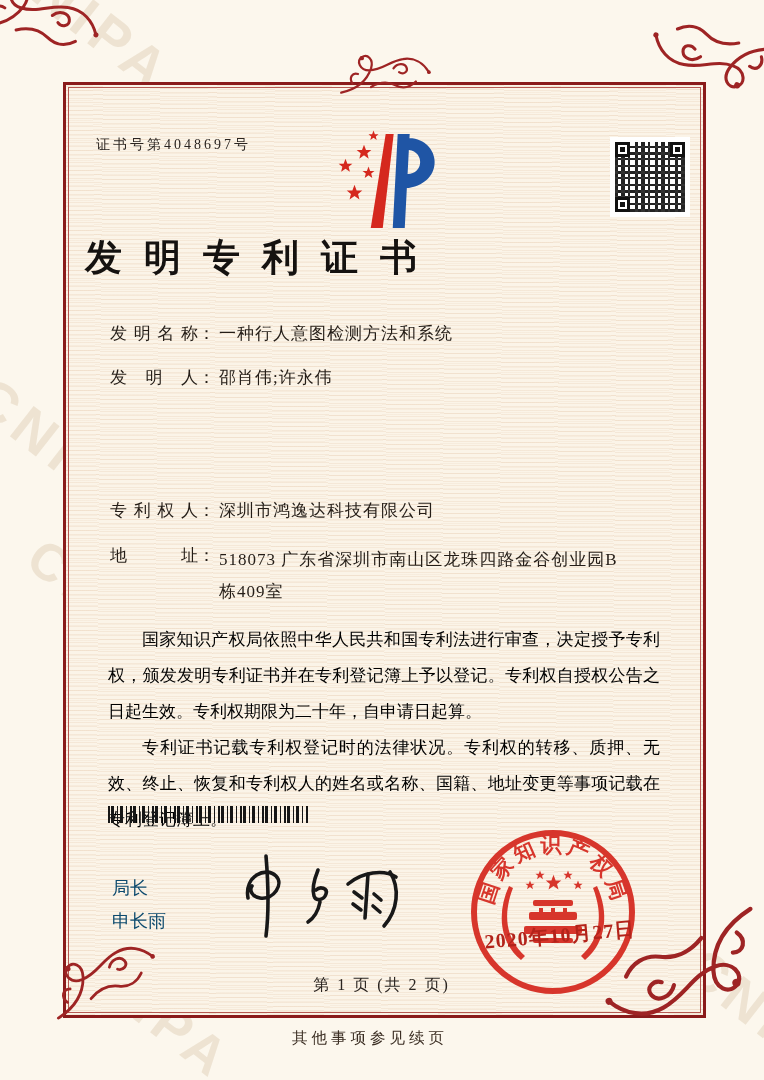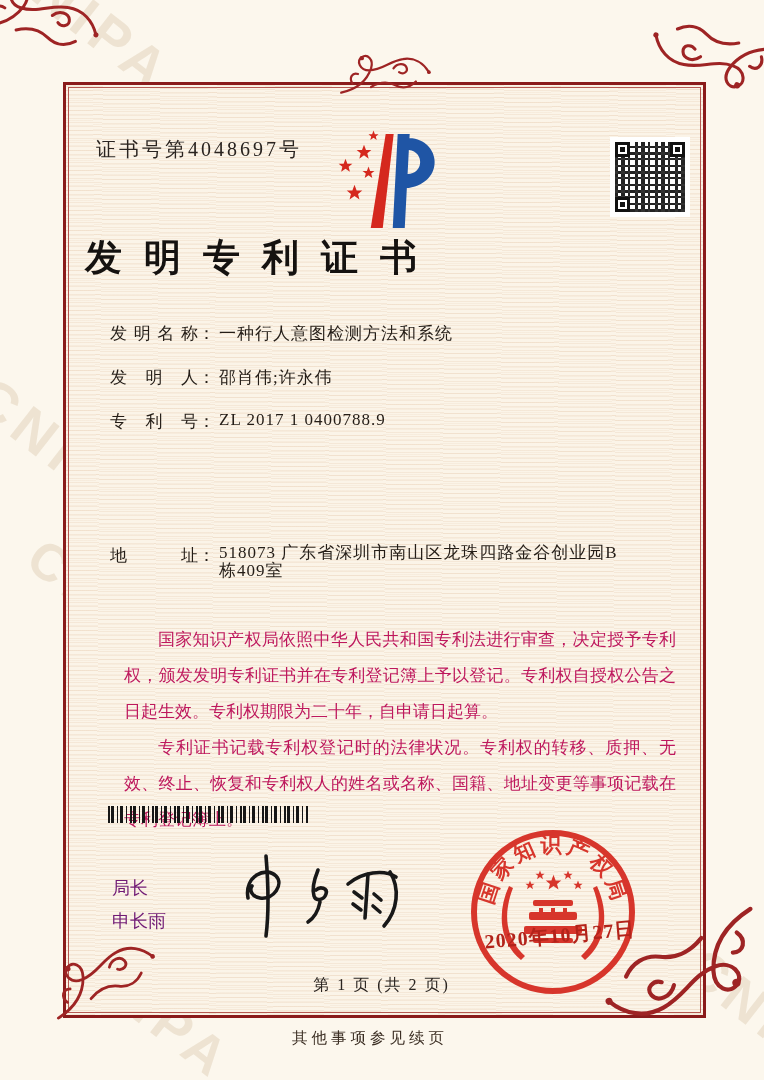--- a/index.html
+++ b/index.html
@@ -12,43 +12,43 @@
       transform:rotate(38deg);user-select:none;white-space:nowrap;}
 
   
   #frame{position:absolute;left:63px;top:82px;width:637px;height:930px;
          border:3px solid #8a1b1b;background:
            repeating-linear-gradient(1deg, rgba(213,167,126,0.16) 0 1px, rgba(0,0,0,0) 1px 4px),
            repeating-linear-gradient(-1deg, rgba(213,167,126,0.10) 0 1px, rgba(0,0,0,0) 1px 5px),
            #fbf4e8;}
   #frame::after{content:'';position:absolute;inset:2px;border:1px solid #b65a52;pointer-events:none;}
 
-  .certno{position:absolute;left:96px;top:136px;font-size:20px;letter-spacing:3px;color:#2a2420;}
+  .certno{position:absolute;left:96px;top:136px;font-size:14px;letter-spacing:3px;color:#2a2420;}
 
   .title{position:absolute;left:63px;top:233px;width:637px;
          font-size:37px;font-weight:bold;letter-spacing:22px;text-indent:22px;color:#151210;}
 
   
   .frow{position:absolute;left:110px;font-size:17px;color:#241d17;}
   .flabel{display:inline-block;width:88px;text-align:justify;text-align-last:justify;vertical-align:top;}
   .colon{vertical-align:top;}
   .fvalue{display:inline-block;vertical-align:top;margin-left:4px;letter-spacing:1px;}
-  .fvalue.wrap{width:402px;line-height:18px;}
+  .fvalue.wrap{width:402px;line-height:32px;}
   .frow2{position:absolute;font-size:17px;color:#241d17;}
 
   .bodytext{position:absolute;left:108px;top:622px;width:552px;font-size:17px;
-            line-height:36px;text-align:justify;color:#be185d;margin-left:16px;}
+            line-height:36px;text-align:justify;color:#000000;}
   .bodytext p{margin:0;text-indent:2em;}
 
   .barcode{position:absolute;left:108px;top:806px;width:200px;height:17px;background:
     repeating-linear-gradient(90deg,#161616 0 2px,rgba(0,0,0,0) 2px 3px,#161616 3px 6px,
       rgba(0,0,0,0) 6px 9px,#161616 9px 10px,rgba(0,0,0,0) 10px 12px,#161616 12px 15px,
       rgba(0,0,0,0) 15px 18px,#161616 18px 19px,rgba(0,0,0,0) 19px 22px);}
 
-  .signer{position:absolute;left:112px;top:872px;font-size:18px;color:#701a75;line-height:33px;}
+  .signer{position:absolute;left:112px;top:872px;font-size:18px;color:#0c4a6e;line-height:33px;}
 
   .sig-svg{position:absolute;left:222px;top:846px;}
 
   
   .qr{position:absolute;left:610px;top:137px;width:80px;height:80px;background:#fff;}
   .qr-noise{position:absolute;inset:5px;opacity:.92;background:
       repeating-linear-gradient(0deg,#111 0 3px,rgba(0,0,0,0) 3px 7px,#111 7px 9px,rgba(0,0,0,0) 9px 14px,#111 14px 16px,rgba(0,0,0,0) 16px 19px),
       repeating-linear-gradient(90deg,#111 0 3px,rgba(0,0,0,0) 3px 6px,#111 6px 10px,rgba(0,0,0,0) 10px 13px,#111 13px 15px,rgba(0,0,0,0) 15px 20px);
       background-blend-mode:screen;}
   .fp{position:absolute;width:15px;height:15px;background:#fff;border:3px solid #111;box-sizing:border-box;}
@@ -139,22 +139,22 @@
   </div>
 
   <div class="title">发明专利证书</div>
 
   <div class="frow" style="top:322px">
     <span class="flabel">发明名称</span><span class="colon">：</span><span class="fvalue">一种行人意图检测方法和系统</span>
   </div>
   <div class="frow" style="top:366px">
     <span class="flabel">发明人</span><span class="colon">：</span><span class="fvalue">邵肖伟;许永伟</span>
   </div>
-  <div class="frow" style="top:410px">
-    <span class="flabel">专利号</span><span class="colon">：</span><span class="fvalue">ZL 2017 1 0400788.9</span>
+  <div class="frow" style="top:499px">
+    <span class="flabel">专利权人</span><span class="colon">：</span><span class="fvalue">深圳市鸿逸达科技有限公司</span>
   </div>
   <div class="frow" style="top:544px">
     <span class="flabel">地址</span><span class="colon">：</span><span class="fvalue wrap">518073 广东省深圳市南山区龙珠四路金谷创业园B栋409室</span>
   </div>
 
   <div class="bodytext">
     <p>国家知识产权局依照中华人民共和国专利法进行审查，决定授予专利权，颁发发明专利证书并在专利登记簿上予以登记。专利权自授权公告之日起生效。专利权期限为二十年，自申请日起算。</p>
     <p>专利证书记载专利权登记时的法律状况。专利权的转移、质押、无效、终止、恢复和专利权人的姓名或名称、国籍、地址变更等事项记载在专利登记簿上。</p>
   </div>
 

